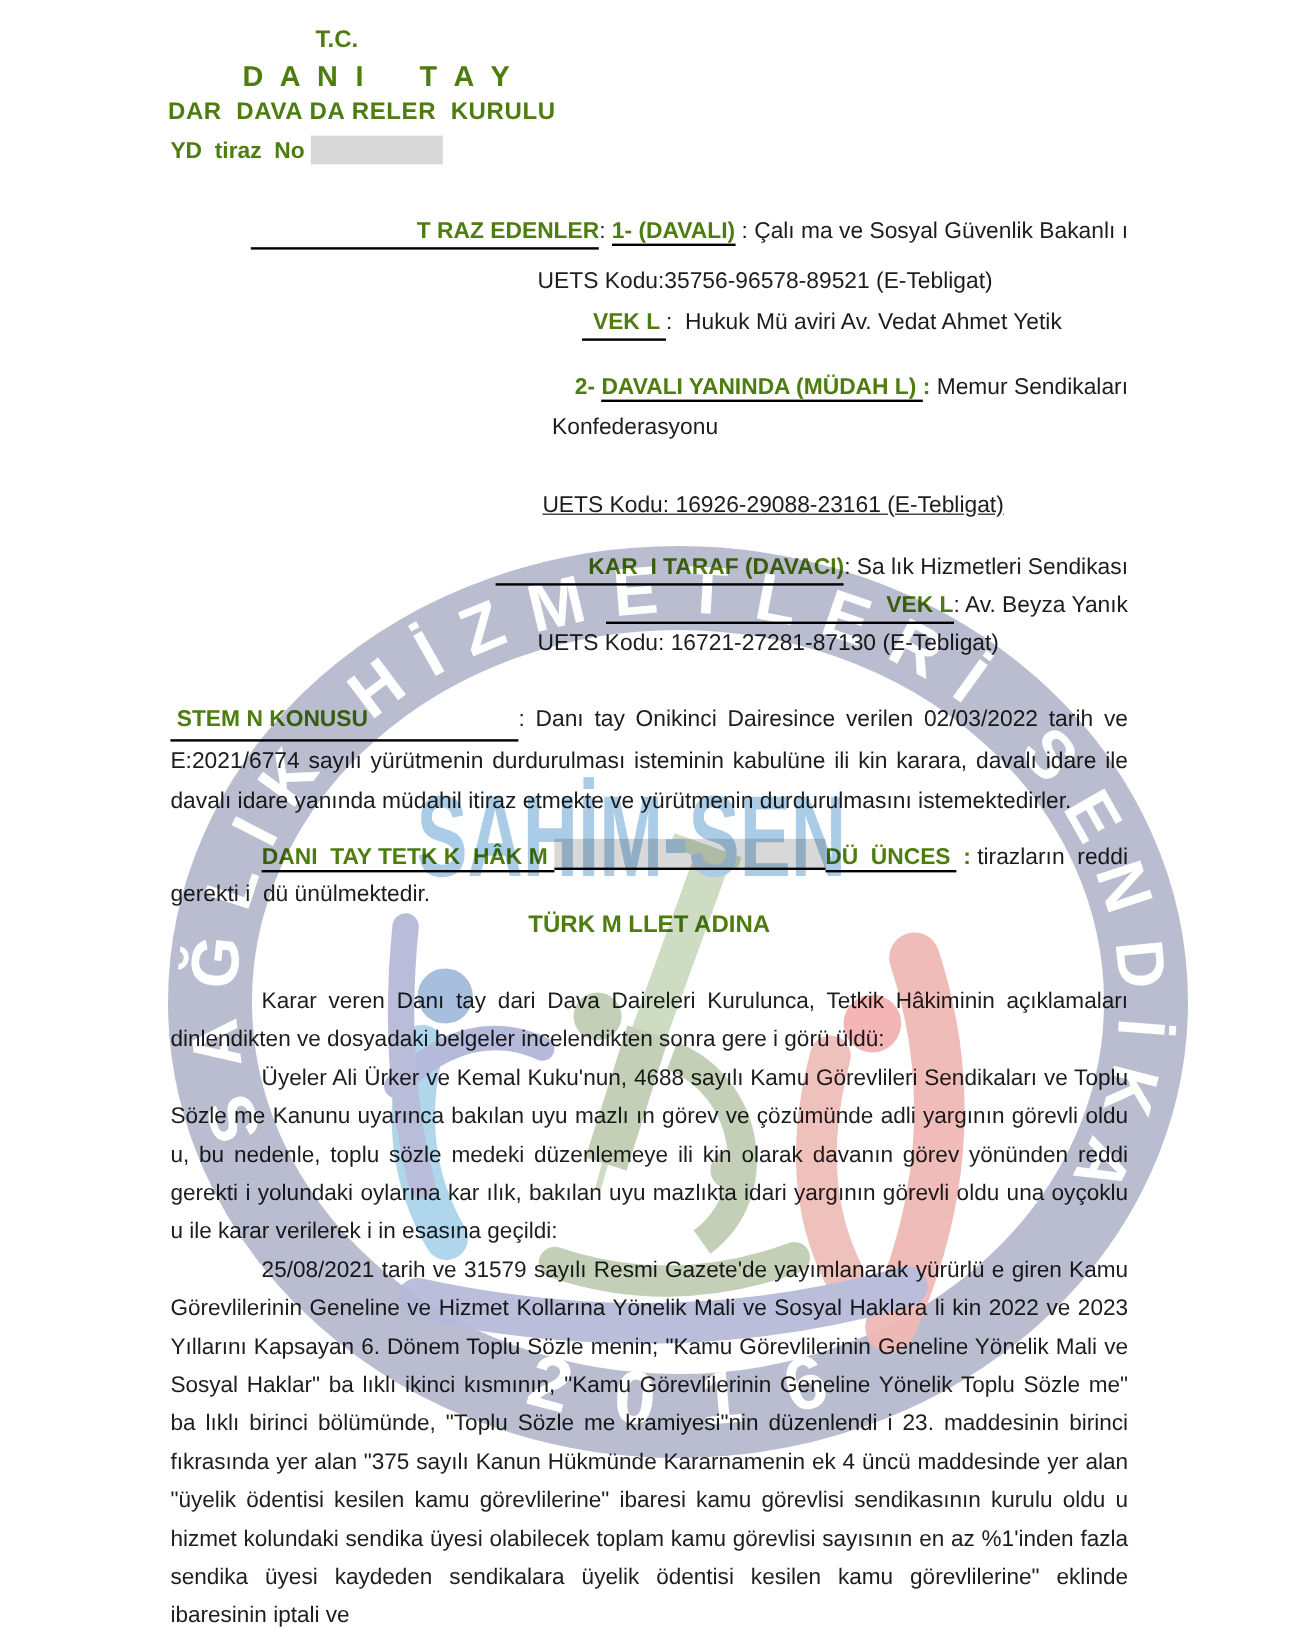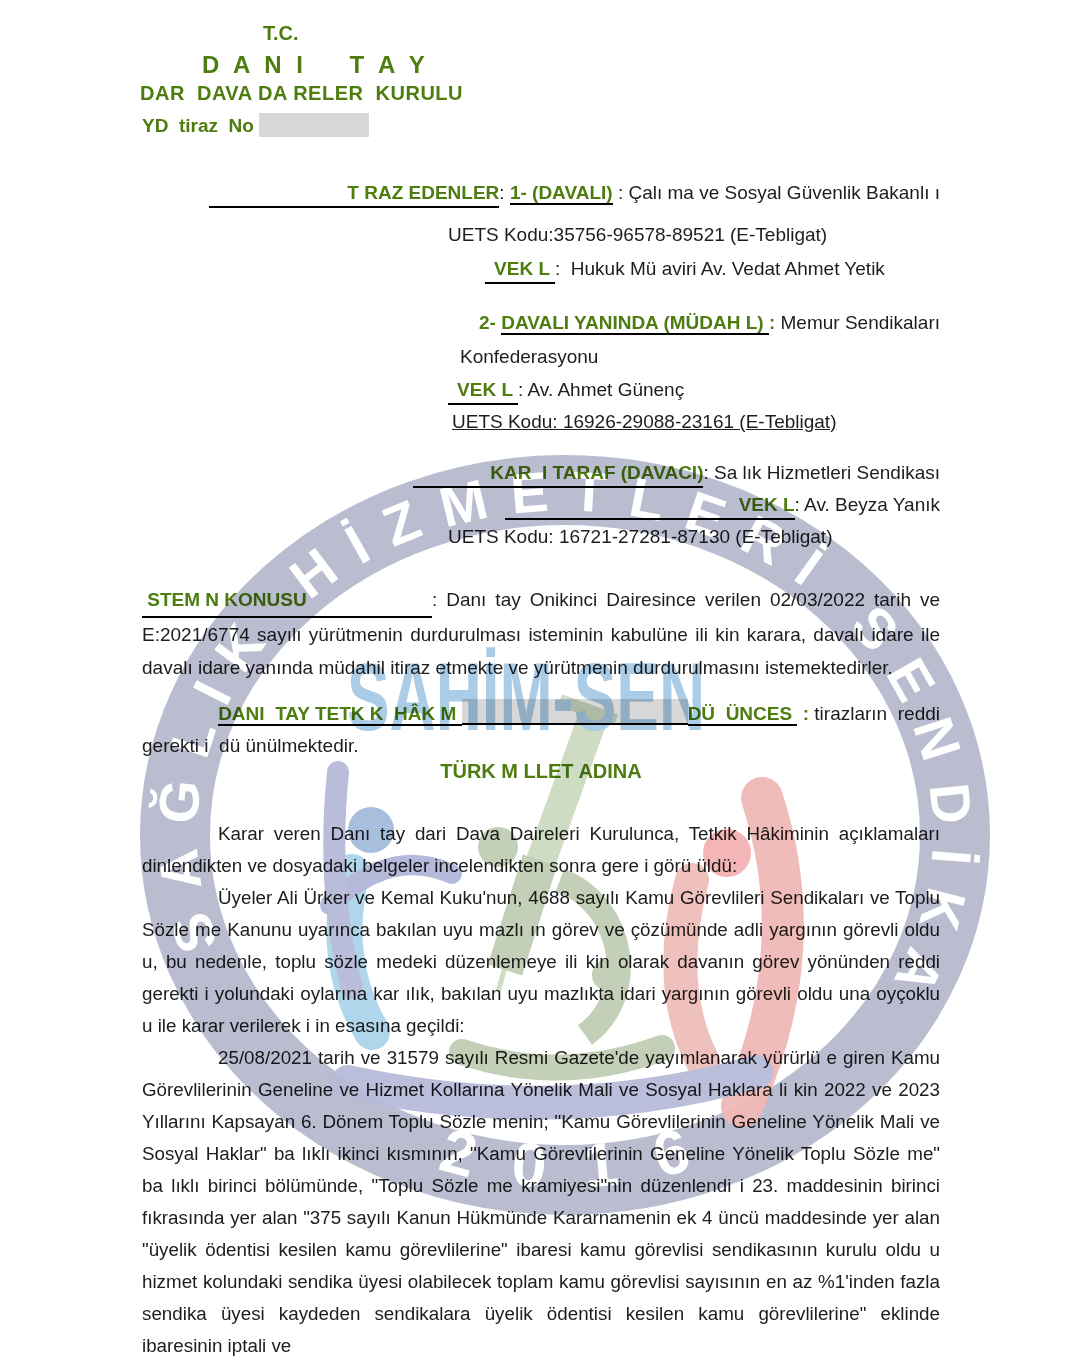--- a/index.html
+++ b/index.html
@@ -39,23 +39,20 @@
   </div>
   <div class="abs row" style="left:448px;top:222px;">UETS Kodu:35756-96578-89521 (E-Tebligat)</div>
   <div class="abs row" style="left:448px;top:256px;margin-left:37px;">
     <span class="b pre lead" style="min-width:70px;">VEK L </span><span class="pre">:  Hukuk Mü aviri Av. Vedat Ahmet Yetik</span>
   </div>
 
   <div class="abs row" style="left:448px;top:310px;width:492px;">
     <span class="b pre">2- </span><span class="b pre u">DAVALI YANINDA (MÜDAH L) </span><span class="b pre">: </span><span class="pre">Memur Sendikaları</span>
   </div>
   <div class="abs row" style="left:460px;top:344px;">Konfederasyonu</div>
-  <div class="abs row" style="left:448px;top:377px;">
-    <span class="b pre lead" style="min-width:70px;">VEK L </span><span class="pre">: Av. Ahmet Günenç</span>
-  </div>
   <div class="abs row" style="left:452px;top:409px;text-decoration:underline;">UETS Kodu: 16926-29088-23161  (E-Tebligat)</div>
 
   <div class="abs row" style="left:142px;top:460px;width:798px;">
     <span class="b pre lead w290">KAR  I TARAF (DAVACI)</span><span class="pre">: Sa lık Hizmetleri Sendikası</span>
   </div>
   <div class="abs row" style="left:142px;top:492px;width:798px;">
     <span class="b pre lead w290">VEK L</span><span class="pre">: Av. Beyza Yanık</span>
   </div>
   <div class="abs row" style="left:448px;top:524px;">UETS Kodu: 16721-27281-87130 (E-Tebligat)</div>
 

